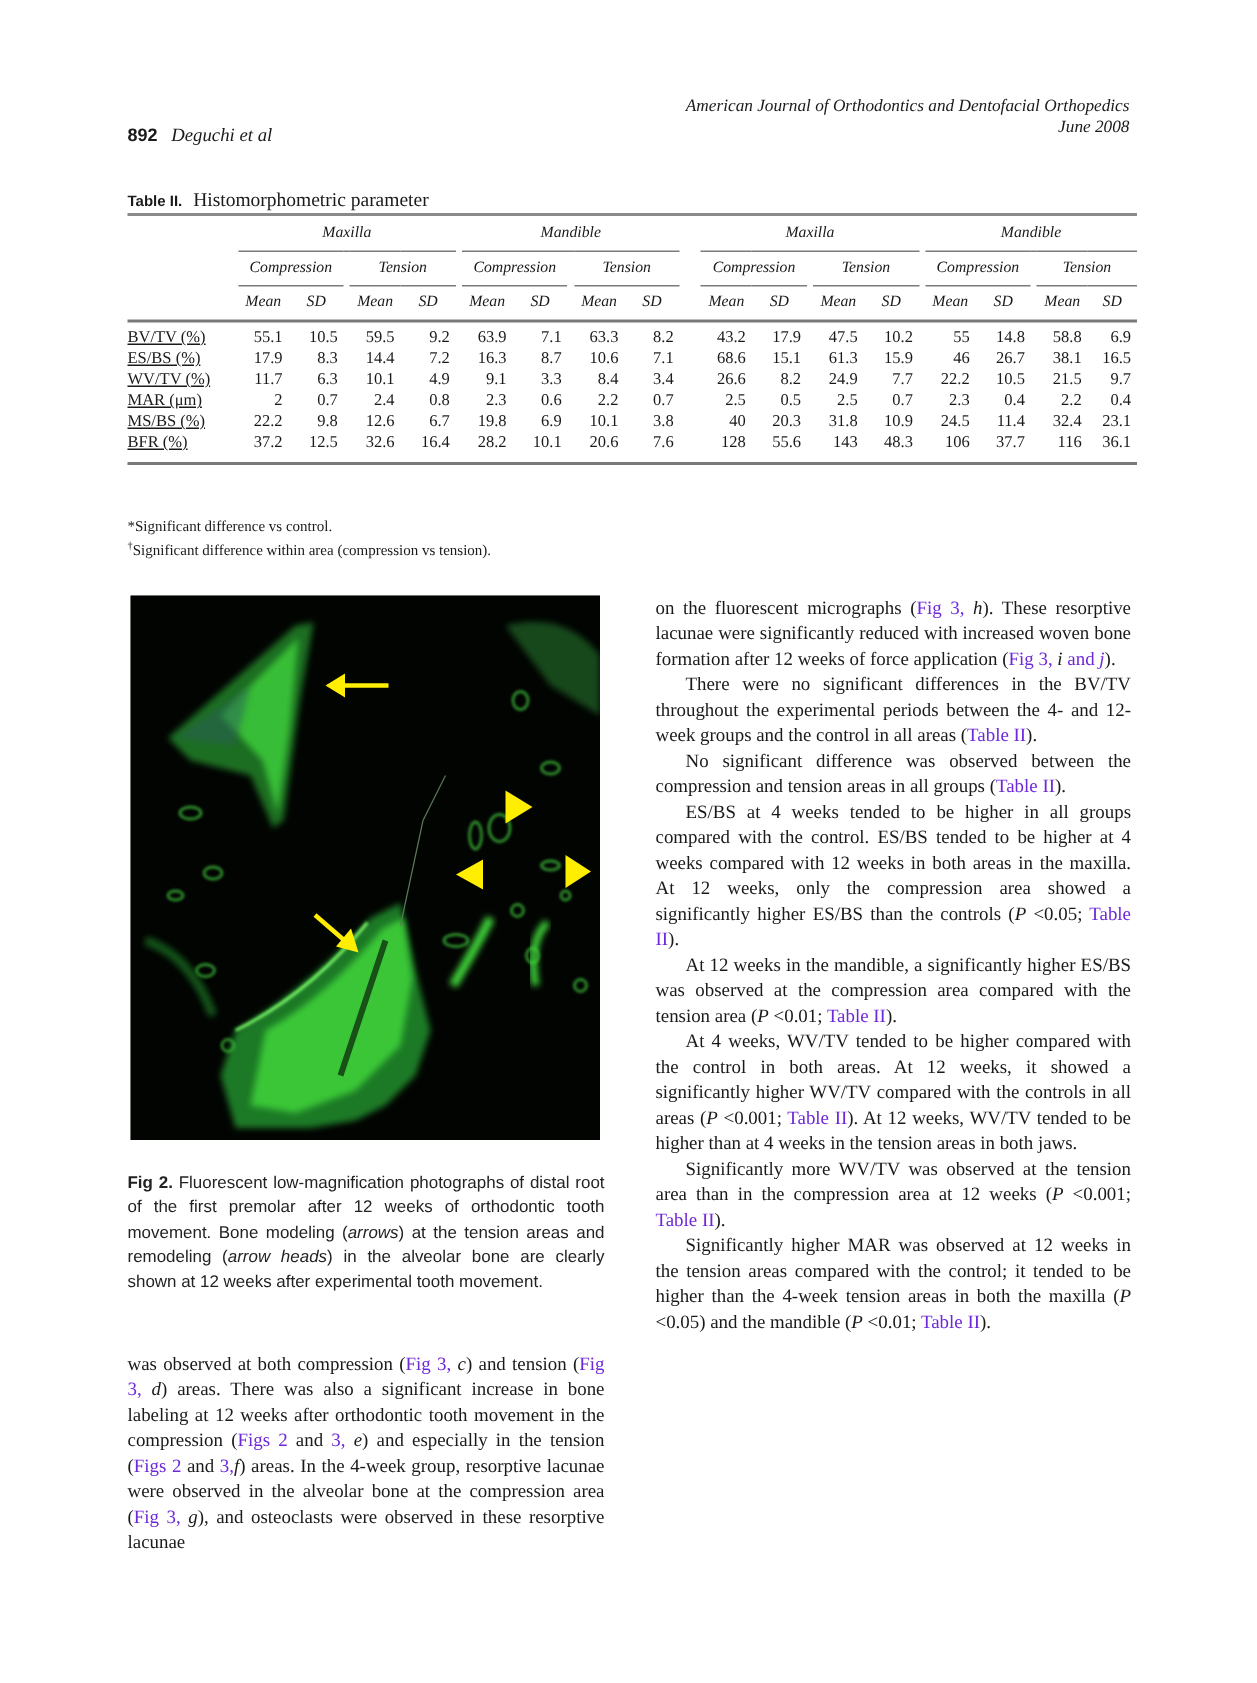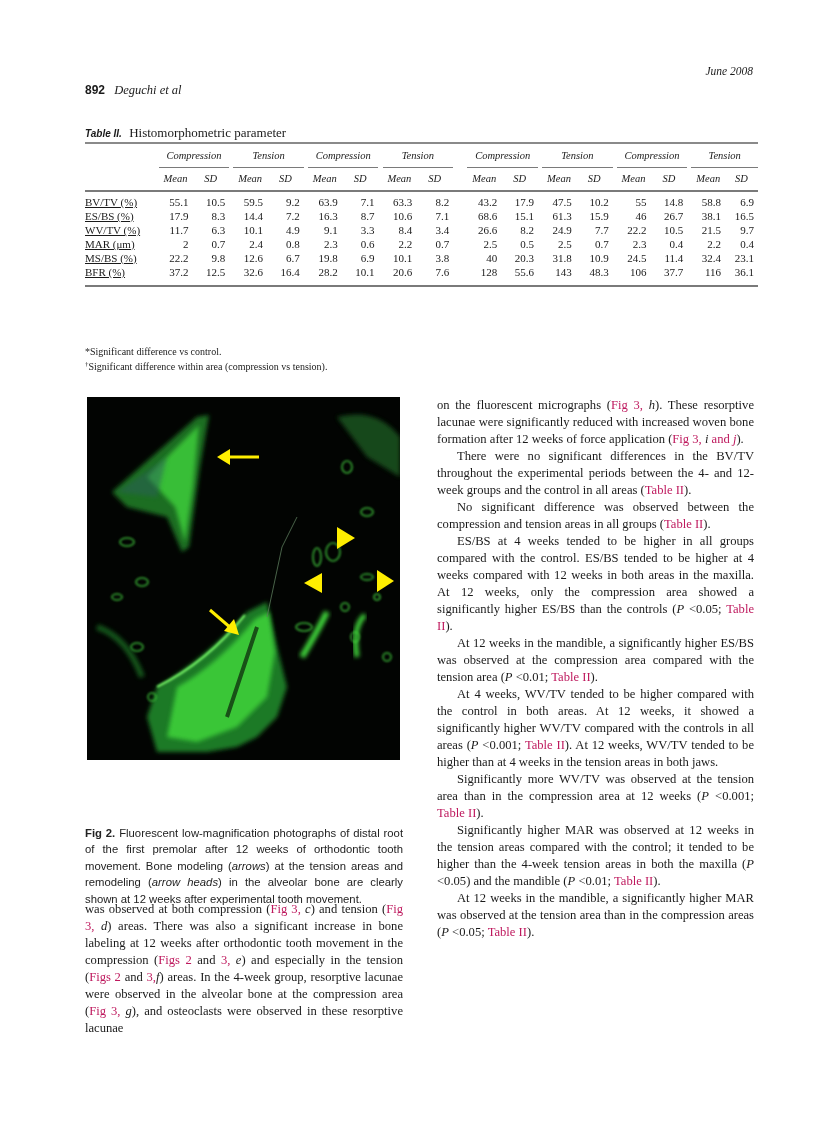--- a/index.html
+++ b/index.html
@@ -6,56 +6,57 @@
   html, body { width: 838px; height: 1122px; background: #ffffff; overflow: hidden; }
   body { position: relative; font-family: "Liberation Serif", serif; color: #1a1a1a; }
 
   .running-head { position: absolute; top: 64px; left: 85px; width: 668px; height: 30px; }
   .rh-left { position: absolute; left: 0; top: 0; font-size: 12.5px; margin-top: 19px; }
   .rh-page { font-family: "Liberation Sans", sans-serif; font-weight: bold; font-size: 12px; margin-right: 6px; }
   .rh-author { font-style: italic; }
   .rh-right { position: absolute; right: 0; top: 0; text-align: right; font-style: italic; font-size: 11.5px; line-height: 14px; }
 
   .table-caption { position: absolute; top: 125px; left: 85px; font-size: 13px; }
-  .table-caption .tlabel { font-family: "Liberation Sans", sans-serif; font-weight: bold; font-size: 10px; margin-right: 4px; font-style: italic; }
+  .table-caption .tlabel { font-family: "Liberation Sans", sans-serif; font-weight: bold; font-size: 10px; margin-right: 4px; }
 
   .table-wrap { position: absolute; top: 142px; left: 85px; width: 673px; }
   .rule-thick { height: 2px; background: #8a8a8a; }
   table.hist { width: 673px; border-collapse: collapse; font-size: 11px; table-layout: fixed; }
   table.hist td, table.hist th { padding: 0; font-weight: normal; }
   .hdr { font-style: italic; text-align: center; font-size: 10.5px; height: 23px; vertical-align: middle; }
   .ul { border-bottom: 1.5px solid #7a7a7a; }
   .gap { width: 8px; }
   .num { text-align: right; padding-right: 4px !important; height: 14px; line-height: 14px; }
   .rowlabel { text-align: left; height: 14px; line-height: 14px; white-space: nowrap; text-decoration: underline; }
   .rule-mid { height: 2px; background: #7a7a7a; }
 
   .footnotes { position: absolute; top: 345px; left: 85px; font-size: 10px; line-height: 13px; }
   .footnotes sup { font-size: 7px; }
 
   .figure { position: absolute; top: 397px; left: 87px; width: 313px; height: 363px; background: #020402; overflow: hidden; }
-  .fig-caption { position: absolute; top: 781px; left: 85px; width: 318px; font-family: "Liberation Sans", sans-serif; font-size: 11.3px; line-height: 16.4px; text-align: justify; color: #222; margin-top: 44px; }
+  .fig-caption { position: absolute; top: 781px; left: 85px; width: 318px; font-family: "Liberation Sans", sans-serif; font-size: 11.3px; line-height: 16.4px; text-align: justify; color: #222; }
   .fig-caption .flabel { font-weight: bold; }
 
   .body-left { position: absolute; top: 901px; left: 85px; width: 318px; font-size: 12.6px; line-height: 17px; text-align: justify; }
   .body-right { position: absolute; top: 397px; left: 437px; width: 317px; font-size: 12.6px; line-height: 17px; text-align: justify; }
   .body-right p { text-indent: 20px; }
   .body-right p.noindent { text-indent: 0; }
-  .ref { color: #be185d; }
+  .ref { color: #6d28d9; }
   i { font-style: italic; }
 </style>
 </head>
 <body>
 
 <div class="running-head">
   <div class="rh-left">
     <span class="rh-page">892</span>
     <span class="rh-author">Deguchi et al</span>
   </div>
   <div class="rh-right">
+    <div>American Journal of Orthodontics and Dentofacial Orthopedics</div>
     <div>June 2008</div>
   </div>
 </div>
 
 <div class="table-caption">
   <span class="tlabel">Table II.</span>
   <span>Histomorphometric parameter</span>
 </div>
 
 <div class="table-wrap">
@@ -81,20 +82,30 @@
         <col style="width:33px">
         <col style="width:36px">
         <col style="width:4px">
       <col style="width:33px">
         <col style="width:36px">
         <col style="width:4px">
         <col style="width:33px">
         <col style="width:32px">
     </colgroup>
     <tbody>
+    <tr>
+      <td></td>
+      <td colspan="5" class="hdr ul">Maxilla</td>
+      <td></td>
+      <td colspan="5" class="hdr ul">Mandible</td>
+      <td></td>
+      <td colspan="5" class="hdr ul">Maxilla</td>
+      <td></td>
+      <td colspan="5" class="hdr ul">Mandible</td>
+    </tr>
     <tr>
       <td></td>
       <td colspan="2" class="hdr ul">Compression</td>
           <td></td>
       <td colspan="2" class="hdr ul">Tension</td>
           <td></td>
       <td colspan="2" class="hdr ul">Compression</td>
           <td></td>
       <td colspan="2" class="hdr ul">Tension</td>
       <td></td>
@@ -415,16 +426,13 @@
   </p>
   <p>
     <span>At 4 weeks, WV/TV tended to be higher compared with the control in both areas. At 12 weeks, it showed a significantly higher WV/TV compared with the controls in all areas (</span><i>P</i><span> &lt;0.001; </span><span class="ref">Table II</span><span>). At 12 weeks, WV/TV tended to be higher than at 4 weeks in the tension areas in both jaws.</span>
   </p>
   <p>
     <span>Significantly more WV/TV was observed at the tension area than in the compression area at 12 weeks (</span><i>P</i><span> &lt;0.001; </span><span class="ref">Table II</span><span>).</span>
   </p>
   <p>
     <span>Significantly higher MAR was observed at 12 weeks in the tension areas compared with the control; it tended to be higher than the 4-week tension areas in both the maxilla (</span><i>P</i><span> &lt;0.05) and the mandible (</span><i>P</i><span> &lt;0.01; </span><span class="ref">Table II</span><span>).</span>
   </p>
-  <p>
-    <span>At 12 weeks in the mandible, a significantly higher MAR was observed at the tension area than in the compression areas (</span><i>P</i><span> &lt;0.05; </span><span class="ref">Table II</span><span>).</span>
-  </p>
 </div>
 
 </body></html>

